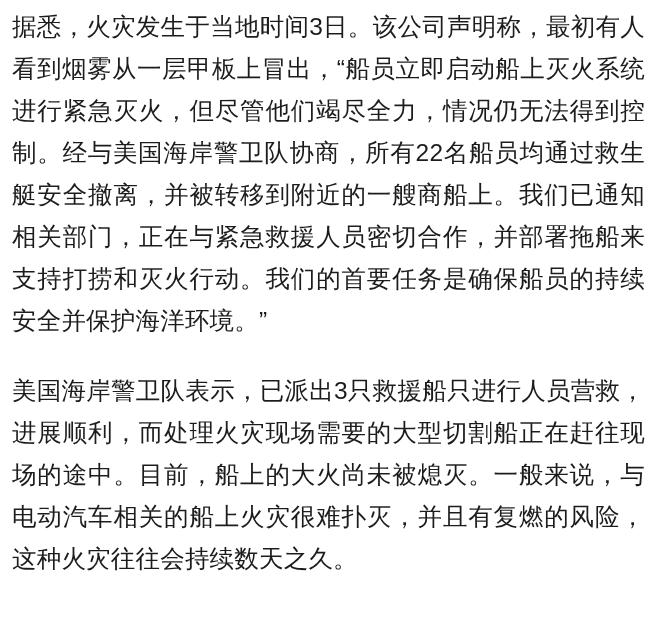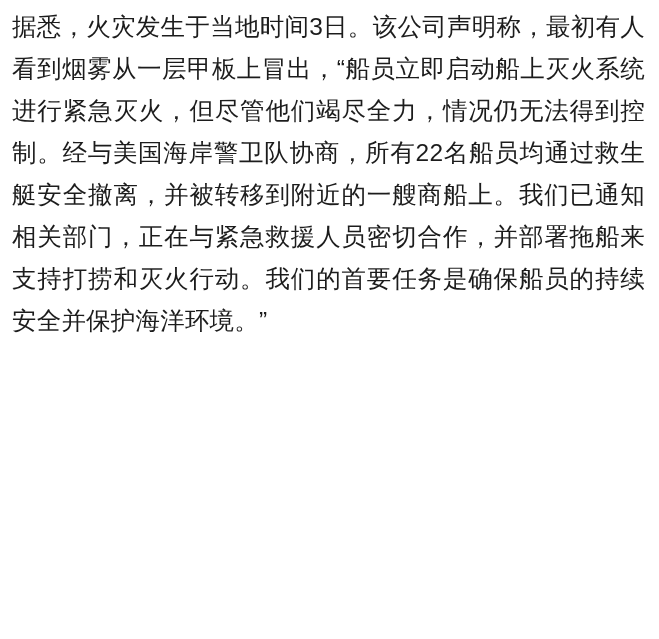--- a/index.html
+++ b/index.html
@@ -30,13 +30,14 @@
   }
   .para + .para {
     margin-top: 28px;
   }
 </style>
 </head>
 <body>
 
 <div class="article">
   <p class="para">据悉，火灾发生于当地时间3日。该公司声明称，最初有人看到烟雾从一层甲板上冒出，“船员立即启动船上灭火系统进行紧急灭火，但尽管他们竭尽全力，情况仍无法得到控制。经与美国海岸警卫队协商，所有22名船员均通过救生艇安全撤离，并被转移到附近的一艘商船上。我们已通知相关部门，正在与紧急救援人员密切合作，并部署拖船来支持打捞和灭火行动。我们的首要任务是确保船员的持续安全并保护海洋环境。”</p>
+  <p class="para">美国海岸警卫队表示，已派出3只救援船只进行人员营救，进展顺利，而处理火灾现场需要的大型切割船正在赶往现场的途中。目前，船上的大火尚未被熄灭。一般来说，与电动汽车相关的船上火灾很难扑灭，并且有复燃的风险，这种火灾往往会持续数天之久。</p>
 </div>
 
 </body></html>

